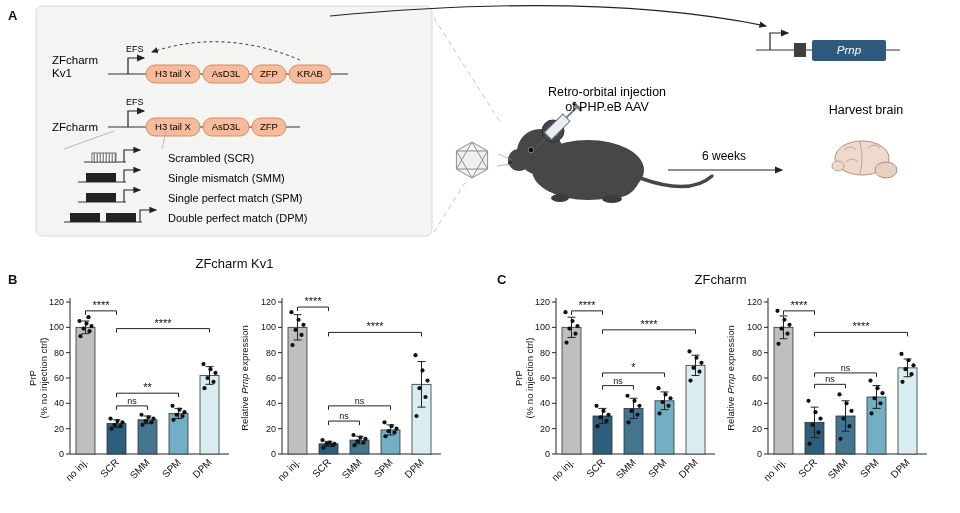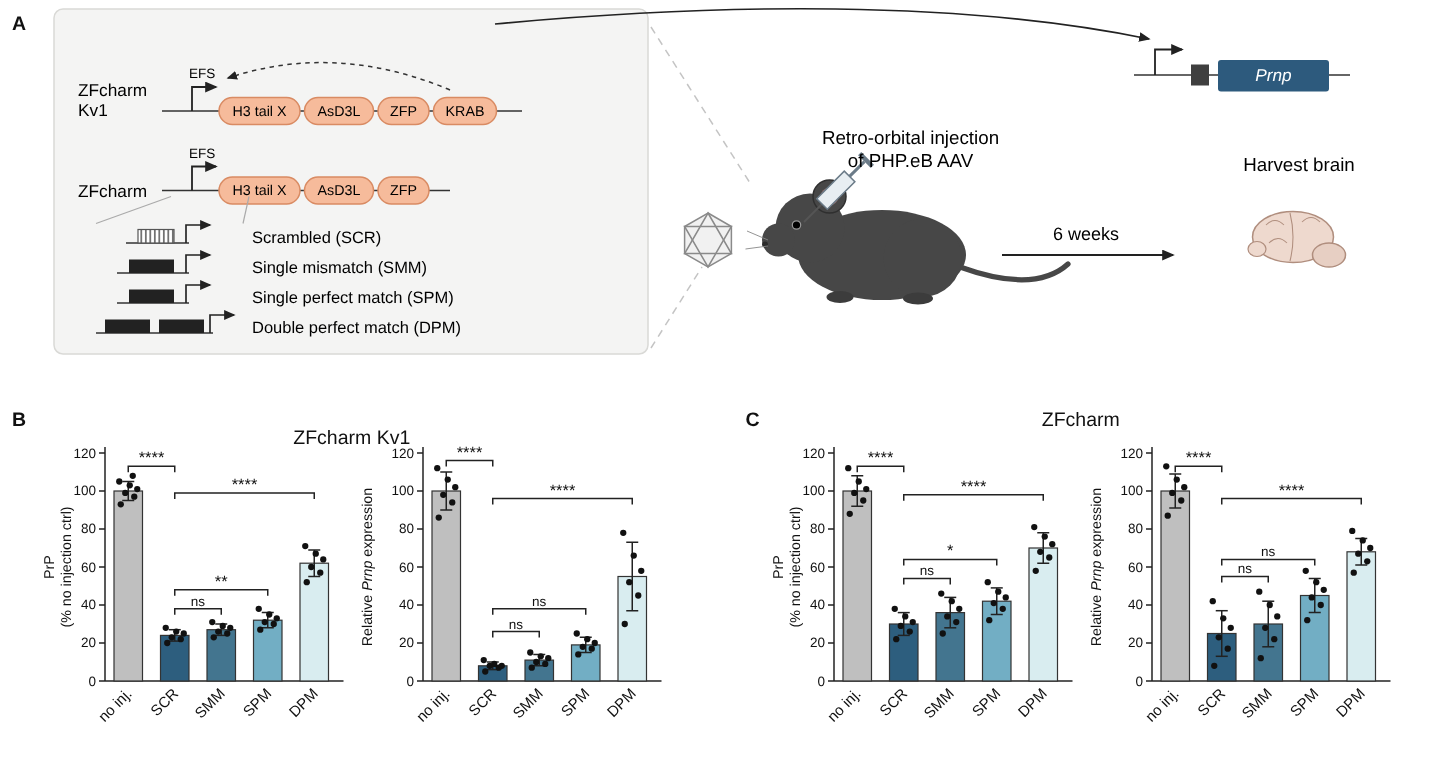--- a/index.html
+++ b/index.html
@@ -142,21 +142,21 @@
     <g>
       <ellipse cx="862" cy="158" rx="27" ry="17" fill="#eed9ce" stroke="#b08e7e" stroke-width="1"></ellipse>
       <ellipse cx="886" cy="170" rx="11" ry="8" fill="#e7cfc3" stroke="#b08e7e" stroke-width="1"></ellipse>
       <ellipse cx="838" cy="166" rx="6" ry="5" fill="#eed9ce" stroke="#b08e7e" stroke-width="0.8"></ellipse>
       <path d="M 860 142 Q 864 158 860 174" fill="none" stroke="#b08e7e" stroke-width="0.7"></path>
       <path d="M 844 150 q 6 -6 12 0 M 846 162 q 6 -6 12 0 M 868 148 q 6 -6 12 0" fill="none" stroke="#b08e7e" stroke-width="0.7"></path>
     </g>
   </svg>
 
   <div class="abs panel-label" style="left:8px;top:272px;">B</div>
-  <div class="abs group-title" style="left:26px;top:284px;width:417px;">ZFcharm Kv1</div>
+  <div class="abs group-title" style="left:26px;top:256px;width:417px;">ZFcharm Kv1</div>
   <div class="abs chart" style="left:26px;top:288px;"><svg width="205" height="223" viewBox="0 0 205 223">
         <line x1="44" y1="10" x2="44" y2="166" stroke="#222" stroke-width="1"></line>
         <line x1="44" y1="166" x2="203" y2="166" stroke="#222" stroke-width="1"></line>
         <line x1="40" y1="166" x2="44" y2="166" stroke="#222" stroke-width="1"></line>
         <text x="38" y="169" text-anchor="end" font-size="9" fill="#111">0</text>
         <line x1="40" y1="140.66666666666666" x2="44" y2="140.66666666666666" stroke="#222" stroke-width="1"></line>
         <text x="38" y="143.66666666666666" text-anchor="end" font-size="9" fill="#111">20</text>
         <line x1="40" y1="115.33333333333334" x2="44" y2="115.33333333333334" stroke="#222" stroke-width="1"></line>
         <text x="38" y="118.33333333333334" text-anchor="end" font-size="9" fill="#111">40</text>
         <line x1="40" y1="90" x2="44" y2="90" stroke="#222" stroke-width="1"></line>

